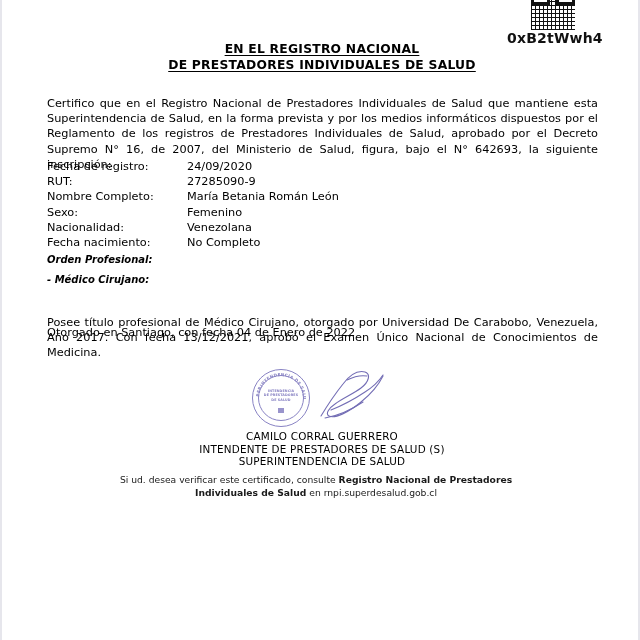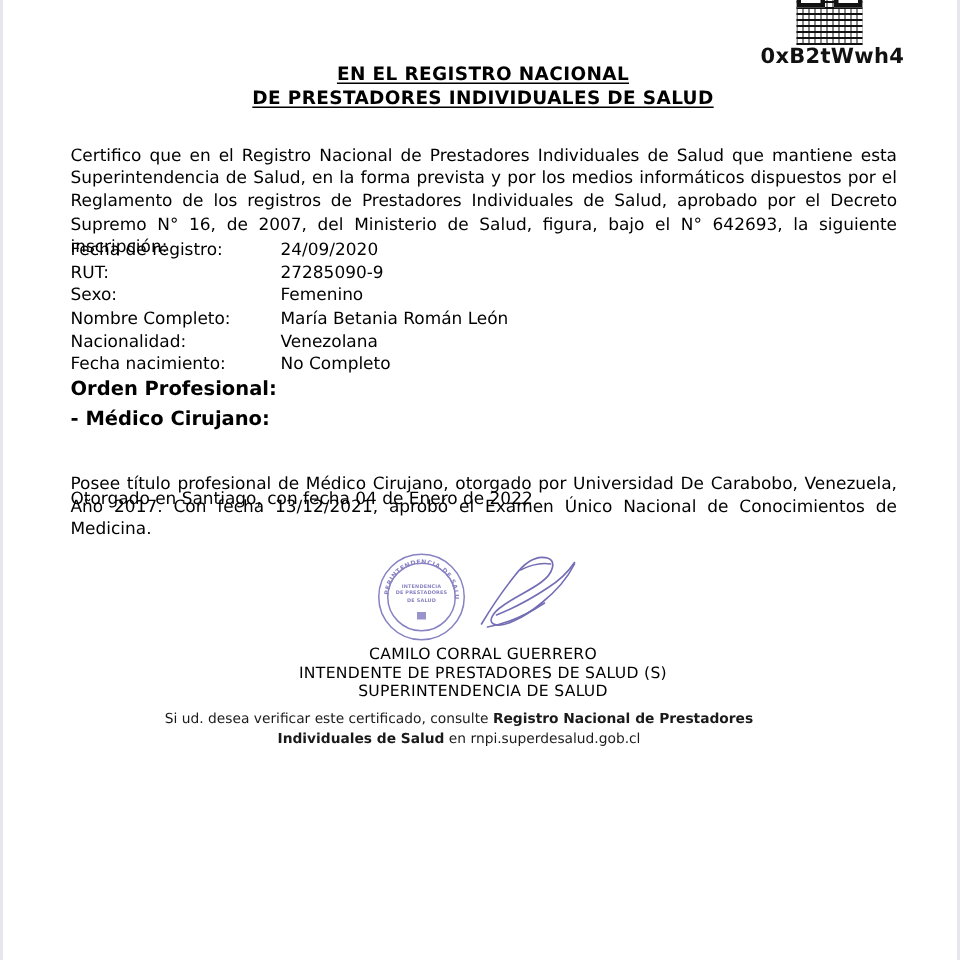--- a/index.html
+++ b/index.html
@@ -109,23 +109,24 @@
     padding: 0;
     vertical-align: top;
     white-space: nowrap;
   }
   .fields td.label { width: 140px; }
 
   
   .section-heading {
     position: absolute;
     left: 45px;
-    font-size: 13px;
-    font-weight: bold;
-    line-height: 15.2px;
+    font-size: 10px;
+    font-weight: bold;
+    line-height: 15.2px;
+    font-style: italic;
   }
   .orden-title { top: 252px; }
   .orden-item  { top: 272px; }
 
   .orden-body {
     position: absolute;
     top: 287px;
     left: 45px;
     width: 551px;
     font-size: 11.3px;
@@ -223,21 +224,21 @@
     font-size: 10.4px;
     font-weight: normal;
     line-height: 12.6px;
     letter-spacing: 0.2px;
   }
 
   
   .footer {
     position: absolute;
     top: 473px;
-    left: 94px;
+    left: 104px;
     width: 420px;
     text-align: center;
     font-size: 9.2px;
     line-height: 13px;
     color: #1a1a1a;
   }
   .footer b { font-weight: bold; }
 </style>
 </head>
 <body>
@@ -261,26 +262,26 @@
     <tbody>
       <tr>
         <td class="label">Fecha de registro:</td>
         <td class="value">24/09/2020</td>
       </tr>
       <tr>
         <td class="label">RUT:</td>
         <td class="value">27285090-9</td>
       </tr>
       <tr>
+        <td class="label">Nombre Completo:</td>
+        <td class="value">María Betania Román León</td>
+      </tr>
+      <tr>
         <td class="label">Sexo:</td>
         <td class="value">Femenino</td>
-      </tr>
-      <tr>
-        <td class="label">Nombre Completo:</td>
-        <td class="value">María Betania Román León</td>
       </tr>
       <tr>
         <td class="label">Nacionalidad:</td>
         <td class="value">Venezolana</td>
       </tr>
       <tr>
         <td class="label">Fecha nacimiento:</td>
         <td class="value">No Completo</td>
       </tr>
     </tbody>

